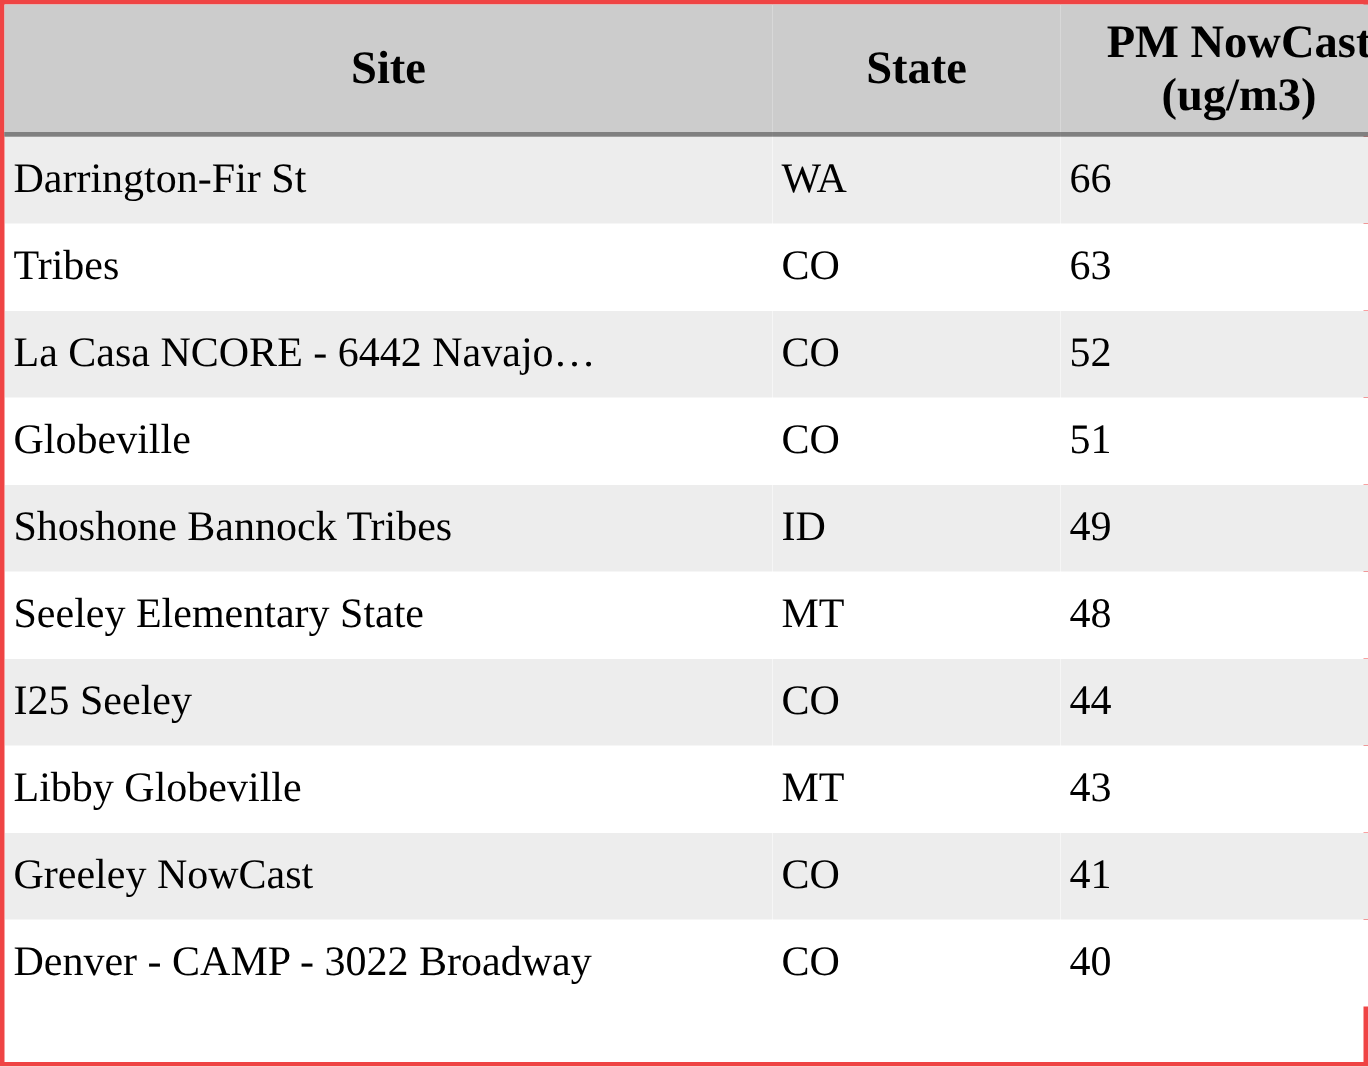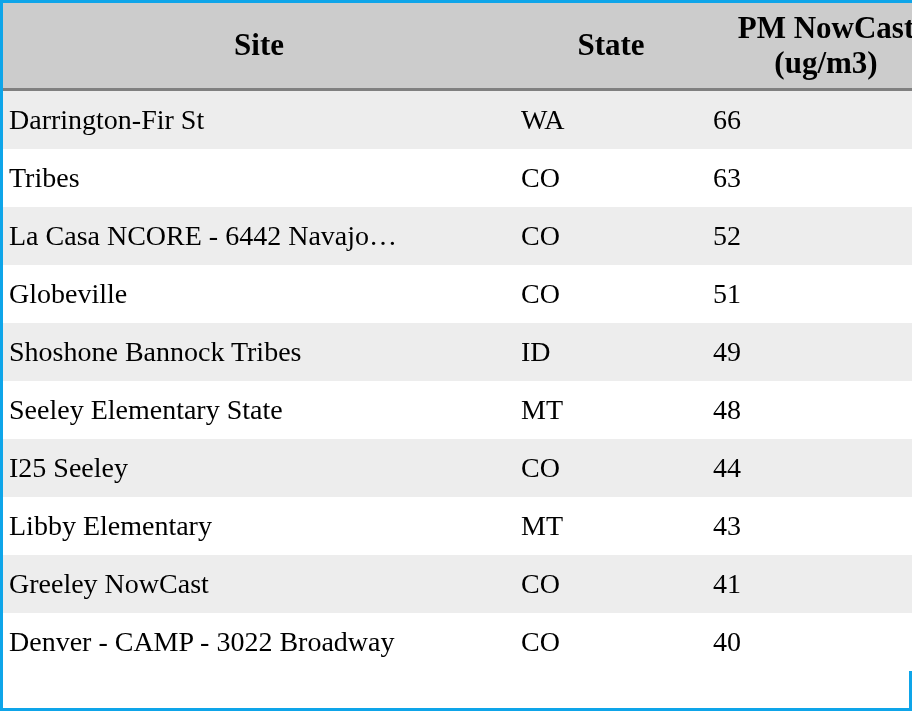--- a/index.html
+++ b/index.html
@@ -10,21 +10,21 @@
   body {
     width: 912px;
     height: 711px;
     font-family: "Liberation Serif", serif;
     overflow: hidden;
   }
   .table-wrap {
     box-sizing: border-box;
     width: 912px;
     height: 711px;
-    border: 3px solid #0ea5e9;
+    border: 3px solid #ef4444;
     background: #ffffff;
   }
   table.data-table {
     width: 100%;
     border-collapse: collapse;
     table-layout: fixed;
   }
   thead tr.header-row {
     background: #cccccc;
   }
@@ -99,21 +99,21 @@
         <td>Seeley Elementary State</td>
         <td>MT</td>
         <td>48</td>
       </tr>
       <tr class="row-odd">
         <td>I25 Seeley</td>
         <td>CO</td>
         <td>44</td>
       </tr>
       <tr class="row-even">
-        <td>Libby Elementary</td>
+        <td>Libby Globeville</td>
         <td>MT</td>
         <td>43</td>
       </tr>
       <tr class="row-odd">
         <td>Greeley NowCast</td>
         <td>CO</td>
         <td>41</td>
       </tr>
       <tr class="row-even">
         <td>Denver - CAMP - 3022 Broadway</td>

